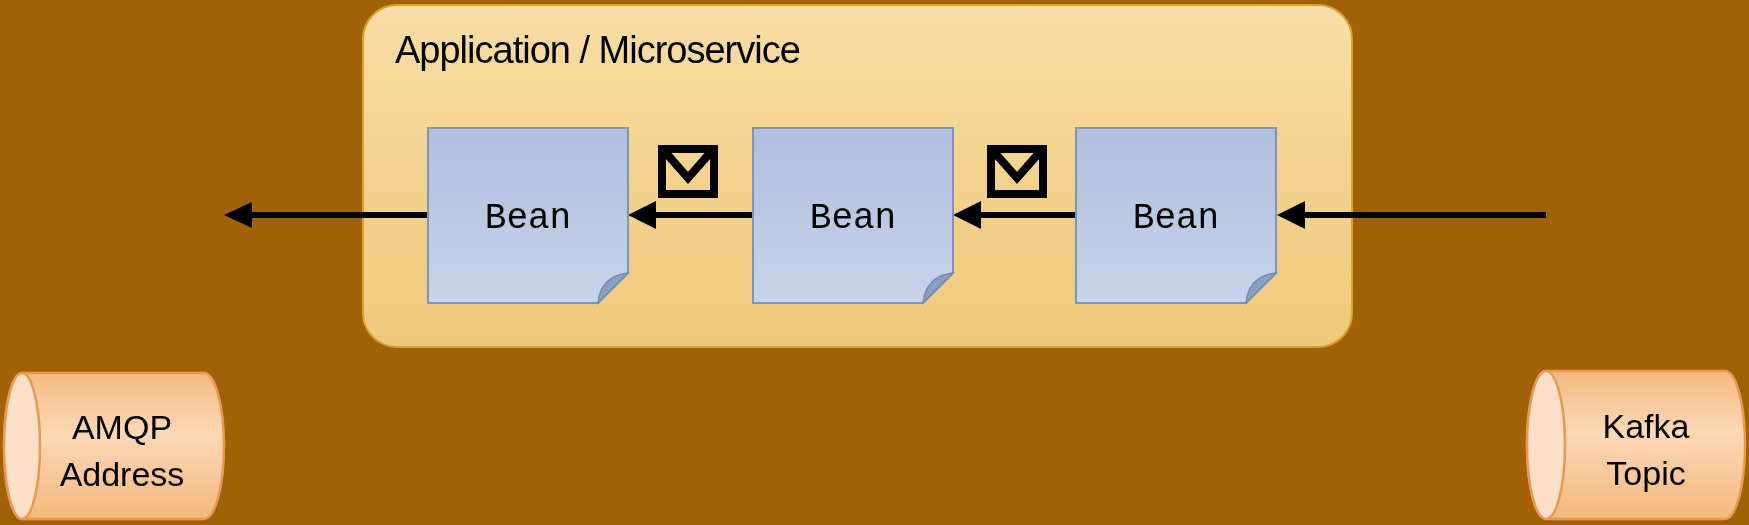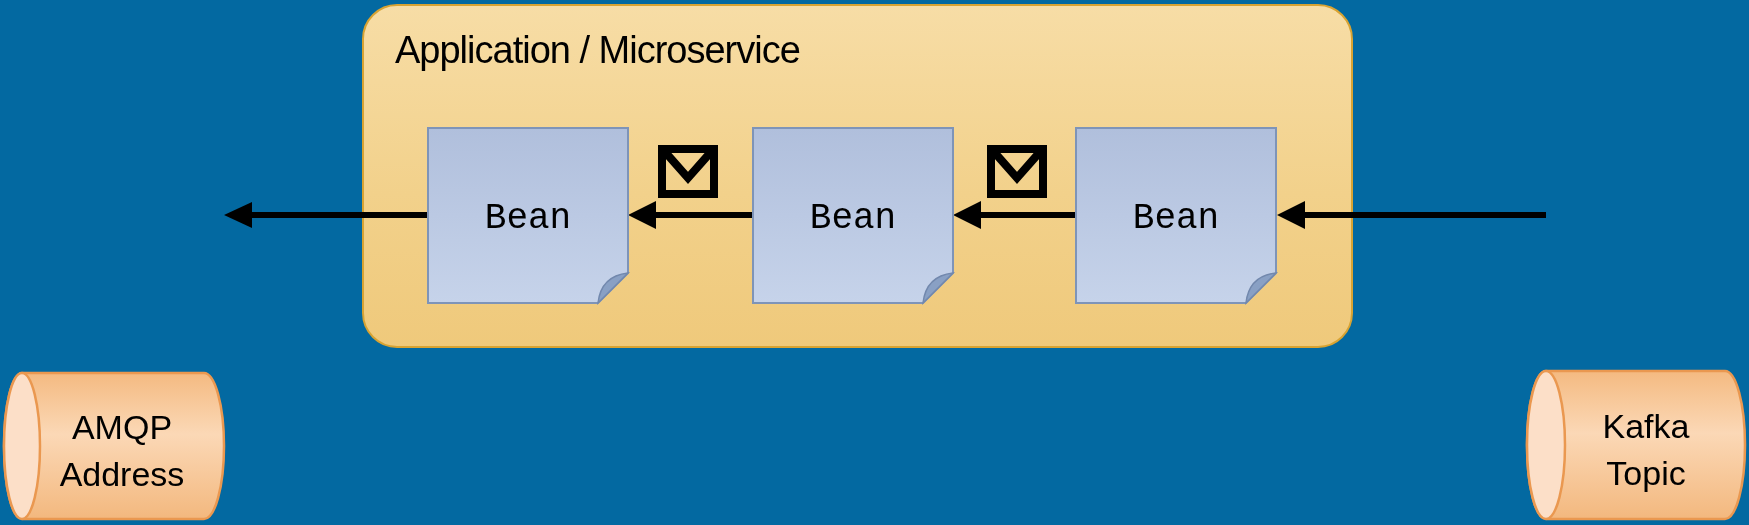--- a/index.html
+++ b/index.html
@@ -1,16 +1,16 @@
 <!DOCTYPE html>
 <html><head>
 <meta charset="utf-8">
 <style>
   html,body{margin:0;padding:0;background:#000;}
-  .stage{position:relative;width:1749px;height:525px;background:#0369a1;overflow:hidden;}
+  .stage{position:relative;width:1749px;height:525px;background:#a16207;overflow:hidden;}
   svg{display:block;}
   .title-text{font-family:"Liberation Sans",sans-serif;font-size:38px;letter-spacing:-1px;fill:#000;}
   .bean-text{font-family:"Liberation Mono","DejaVu Sans Mono",monospace;font-size:36px;fill:#000;text-anchor:middle;}
   .cyl-text{font-family:"Liberation Sans",sans-serif;font-size:34px;fill:#000;text-anchor:middle;}
 </style>
 </head>
 <body>
 
 <div class="stage">
 <svg width="1749" height="525" viewBox="0 0 1749 525">

